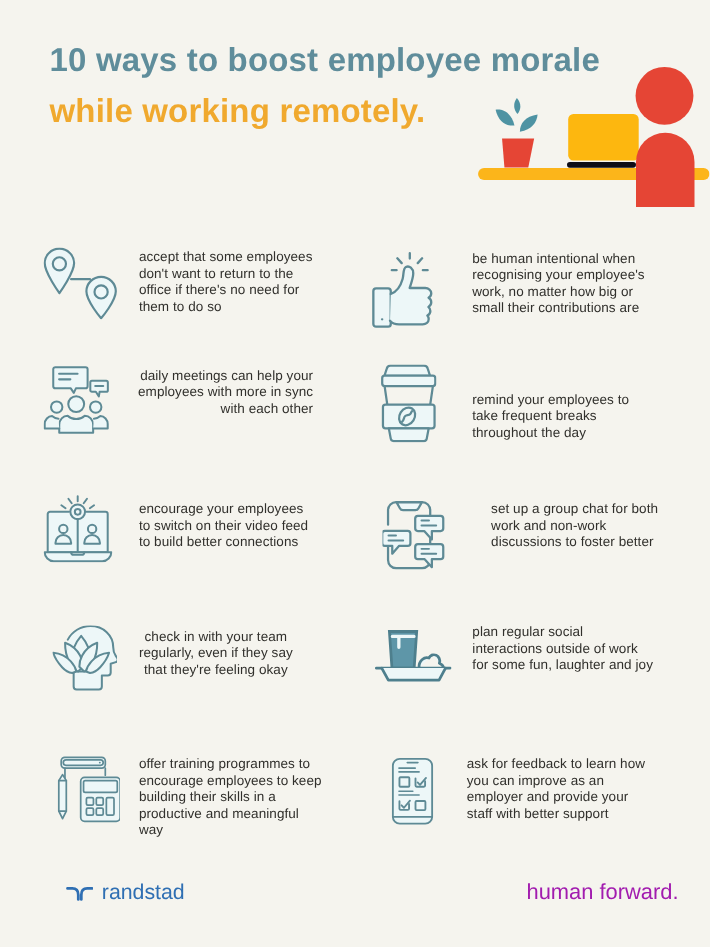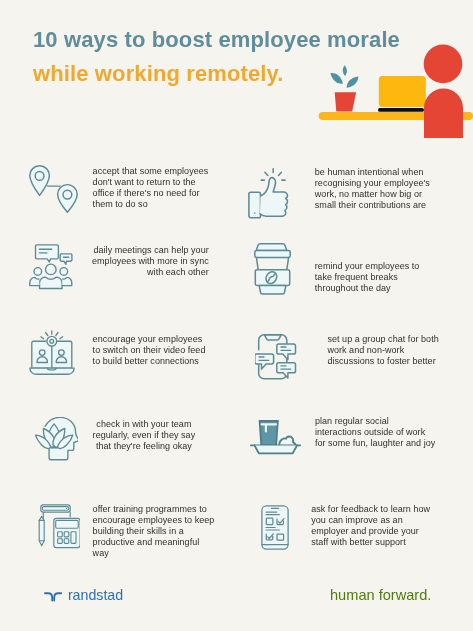--- a/index.html
+++ b/index.html
@@ -27,22 +27,22 @@
     font-size:9px; line-height:10.9px; color:#31302C;
     letter-spacing:0.005em; white-space:nowrap;
   }
   .tip .txt > div { white-space:nowrap; }
 
   
   .footer-brand { position:absolute; left:43.5px; top:588px; }
   .brand-mark { position:absolute; left:0; top:-0.3px; }
   .brand-text { position:absolute; left:24.4px; top:0; font-size:14.2px; line-height:14.2px;
                 color:#2F6FB3; letter-spacing:0px; white-space:nowrap; }
-  .tagline { position:absolute; left:330px; top:588px; font-size:14.6px; line-height:14.6px;
-             color:#4d7c0f; letter-spacing:0px; white-space:nowrap; }
+  .tagline { position:absolute; left:351px; top:588px; font-size:14.6px; line-height:14.6px;
+             color:#a21caf; letter-spacing:0px; white-space:nowrap; }
 </style>
 </head>
 <body>
 
 <div class="page">
 
   <div class="title">
     <div class="title-line t1">10 ways to boost employee morale</div>
     <div class="title-line t2">while working remotely.</div>
   </div>

